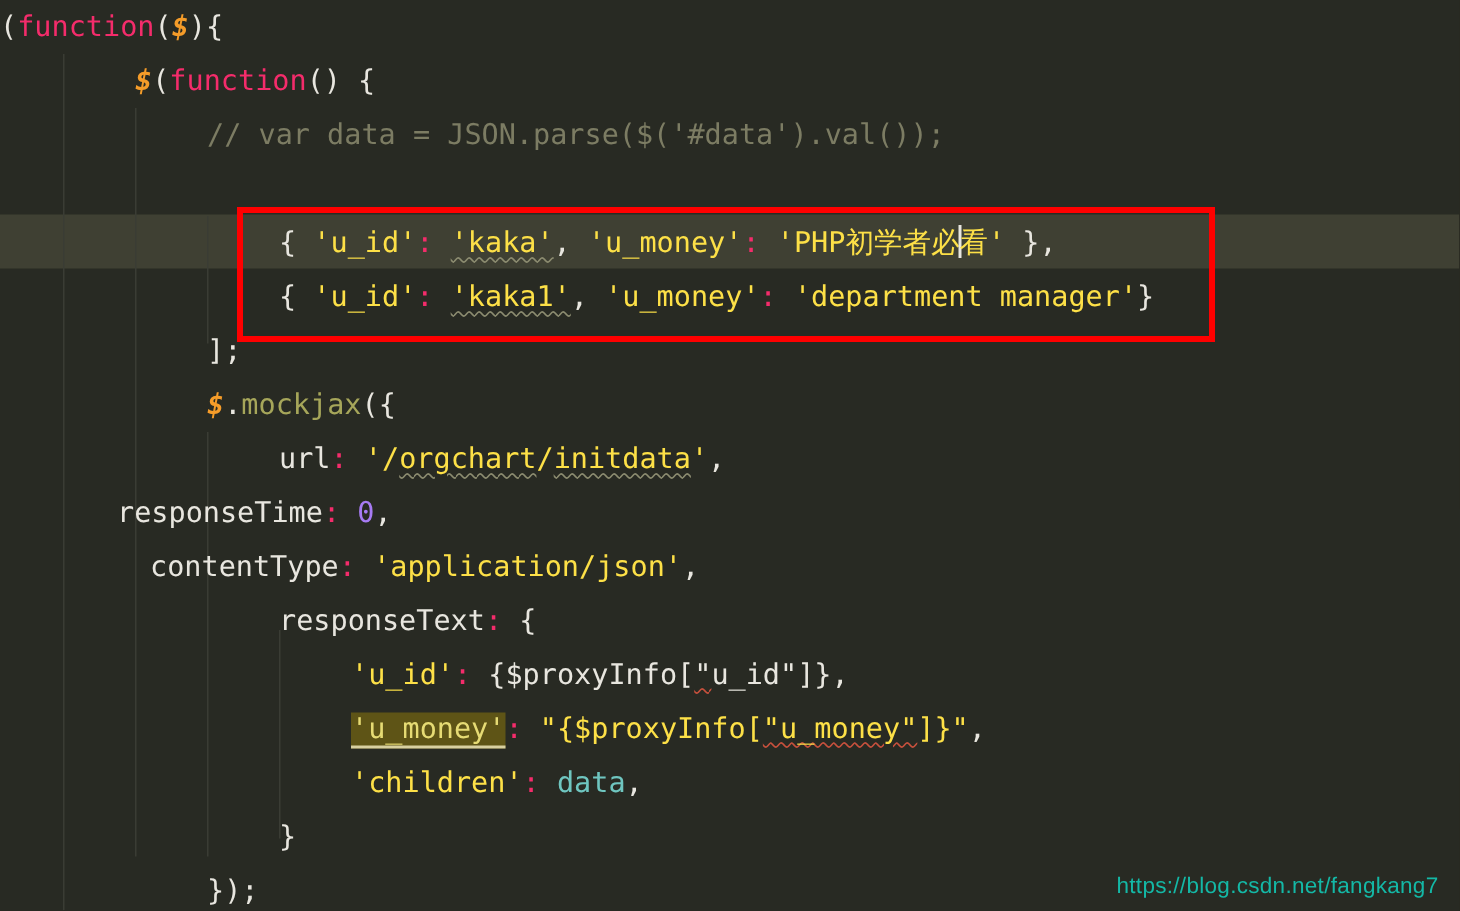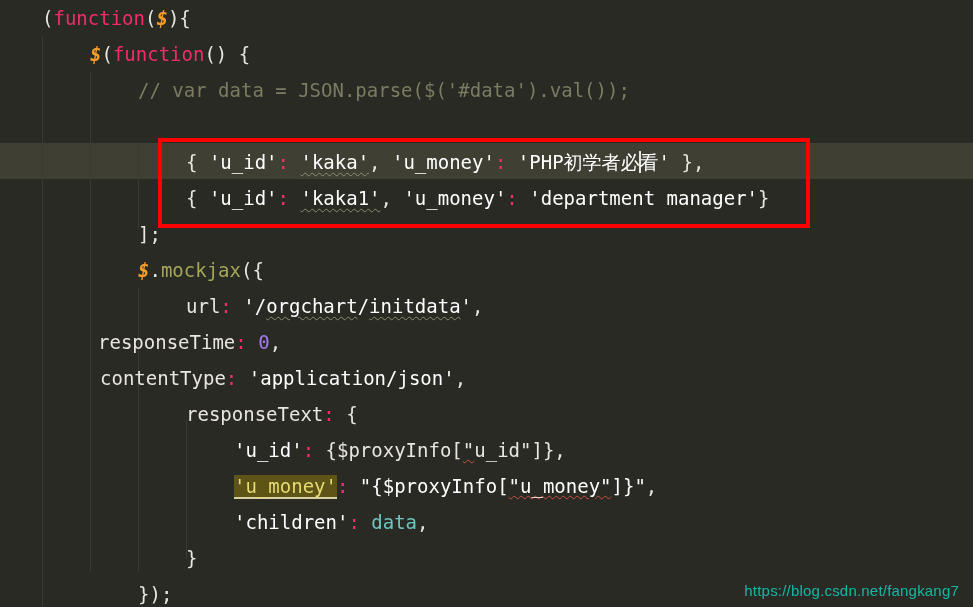--- a/index.html
+++ b/index.html
@@ -38,28 +38,27 @@
 
   
   .code-layer { position: absolute; inset: 0; }
   .line {
     position: absolute;
     left: 0;
     height: 36px;
     line-height: 36px;
     white-space: pre;
     color: #E8E6DF;
-    padding-left: 42px;
   }
 
   
   .kw       { color: #F42C6B; }
   .dollar   { color: #F59C29; font-style: italic; font-weight: bold; }
   .teal     { color: #6FC6C0; }
-  .str      { color: #ffffff; margin-top: 10px; }
+  .str      { color: #fde047; margin-top: 10px; }
   .num      { color: #A77BF3; }
   .comment  { color: #7C7C63; }
   .method   { color: #A6A65A; }
   .punc     { color: #E8E6DF; }
   .prop     { color: #E8E6DF; }
   .colon    { color: #F42C6B; }
   .brace    { color: #E8E6DF; }
 
   
   .wavy {
@@ -141,21 +140,21 @@
     <div class="line" style="top:144px;padding-left:186px;"><span class="brace">{ </span><span class="str">'u_id'</span><span class="colon">:</span><span class="punc"> </span><span class="str wavy">'kaka'</span><span class="punc">, </span><span class="str">'u_money'</span><span class="colon">:</span><span class="punc"> </span><span class="str">'PHP初学者必</span><span class="caret"></span><span class="str">看'</span><span class="brace"> },</span></div>
 
     <div class="line" style="top:180px;padding-left:186px;"><span class="brace">{ </span><span class="str">'u_id'</span><span class="colon">:</span><span class="punc"> </span><span class="str wavy">'kaka1'</span><span class="punc">, </span><span class="str">'u_money'</span><span class="colon">:</span><span class="punc"> </span><span class="str">'department manager'</span><span class="brace">}</span></div>
 
     <div class="line" style="top:216px;padding-left:138px;"><span class="punc">];</span></div>
 
     <div class="line" style="top:252px;padding-left:138px;text-align:center;"><span class="dollar">$</span><span class="punc">.</span><span class="method">mockjax</span><span class="punc">({</span></div>
 
     <div class="line" style="top:288px;padding-left:186px;"><span class="prop">url</span><span class="colon">:</span><span class="punc"> </span><span class="str">'/</span><span class="str wavy">orgchart</span><span class="str">/</span><span class="str wavy">initdata</span><span class="str">'</span><span class="punc">,</span></div>
 
-    <div class="line" style="top:324px;padding-left:98px;"><span class="prop">responseTime</span><span class="colon">:</span><span class="punc"> </span><span class="num">0</span><span class="punc">,</span></div>
+    <div class="line" style="top:324px;padding-left:78px;"><span class="prop">responseTime</span><span class="colon">:</span><span class="punc"> </span><span class="num">0</span><span class="punc">,</span></div>
 
     <div class="line" style="top:360px;padding-left:100px;"><span class="prop">contentType</span><span class="colon">:</span><span class="punc"> </span><span class="str">'application/json'</span><span class="punc">,</span></div>
 
     <div class="line" style="top:396px;padding-left:186px;"><span class="prop">responseText</span><span class="colon">:</span><span class="punc"> {</span></div>
 
     <div class="line" style="top:432px;padding-left:234px;"><span class="str">'u_id'</span><span class="colon">:</span><span class="punc"> {$proxyInfo[</span><span class="punc wavy-red">"</span><span class="punc">u_id"]},</span></div>
 
     <div class="line" style="top:468px;padding-left:234px;"><span class="token-sel">'u_money'</span><span class="colon">:</span><span class="punc"> </span><span class="str">"{$proxyInfo[</span><span class="str wavy-red">"u_money"</span><span class="str">]}"</span><span class="punc">,</span></div>
 
     <div class="line" style="top:504px;padding-left:234px;"><span class="str">'children'</span><span class="colon">:</span><span class="punc"> </span><span class="teal">data</span><span class="punc">,</span></div>

